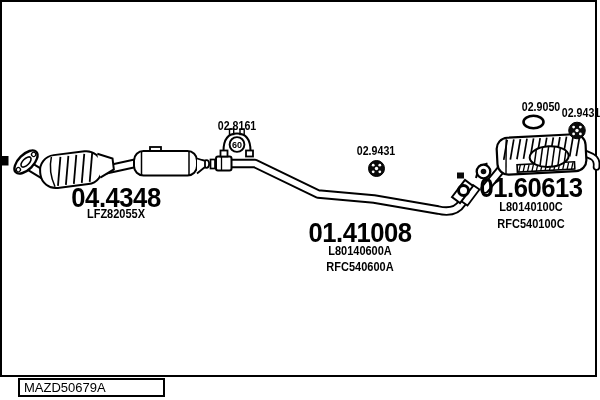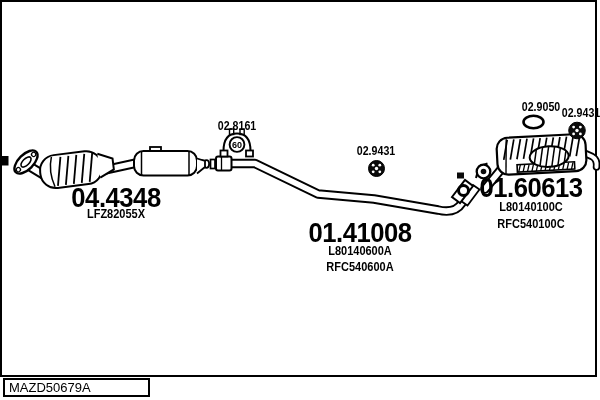--- a/index.html
+++ b/index.html
@@ -7,21 +7,21 @@
               font-family:"Liberation Sans", sans-serif; }
   .stage { position:relative; width:600px; height:400px; background:#fff; }
   .frame { position:absolute; left:0; top:0; width:597px; height:377px;
            border:2px solid #000; background:transparent; }
   .diagram-svg { position:absolute; left:0; top:0; }
   .lbl { position:absolute; color:#000; font-weight:bold; white-space:nowrap;
          line-height:1; transform-origin:center; }
   .lbl-big   { font-size:27px;  transform:translateX(-50%) scaleX(0.95); letter-spacing:-0.5px; }
   .lbl-mid   { font-size:12.5px; transform:translateX(-50%) scaleX(0.88); }
   .lbl-small { font-size:12.5px; transform:translateX(-50%) scaleX(0.85); }
-  .code-box { position:absolute; left:3px; top:378px; width:147px; height:19px;
+  .code-box { position:absolute; left:18px; top:378px; width:147px; height:19px;
               border:2px solid #000; background:#fff; font-size:13px;
               line-height:15px; padding-left:4px; color:#000; }
   svg text { font-family:"Liberation Sans", sans-serif; }
 </style>
 </head>
 <body>
 
 <div class="stage">
 
   <div class="frame"></div>

